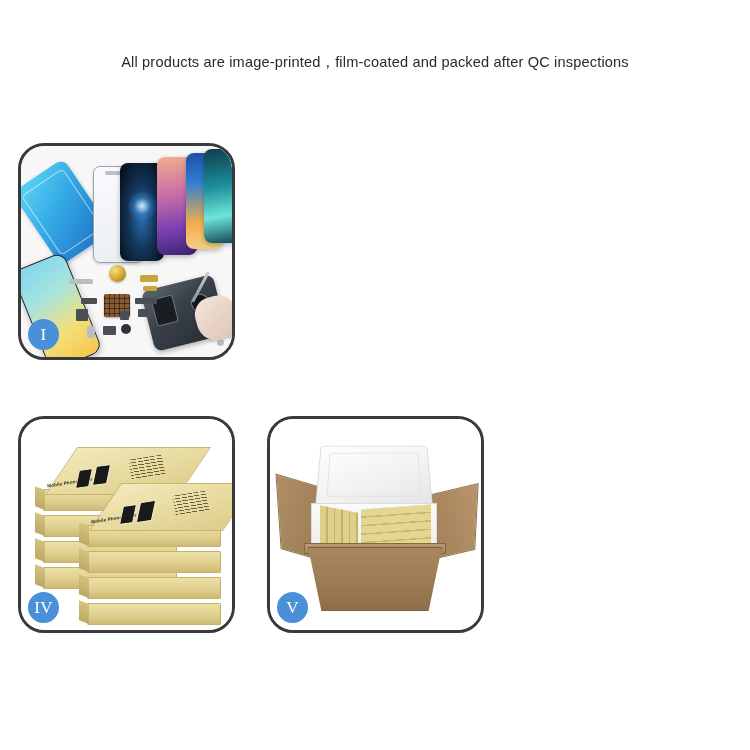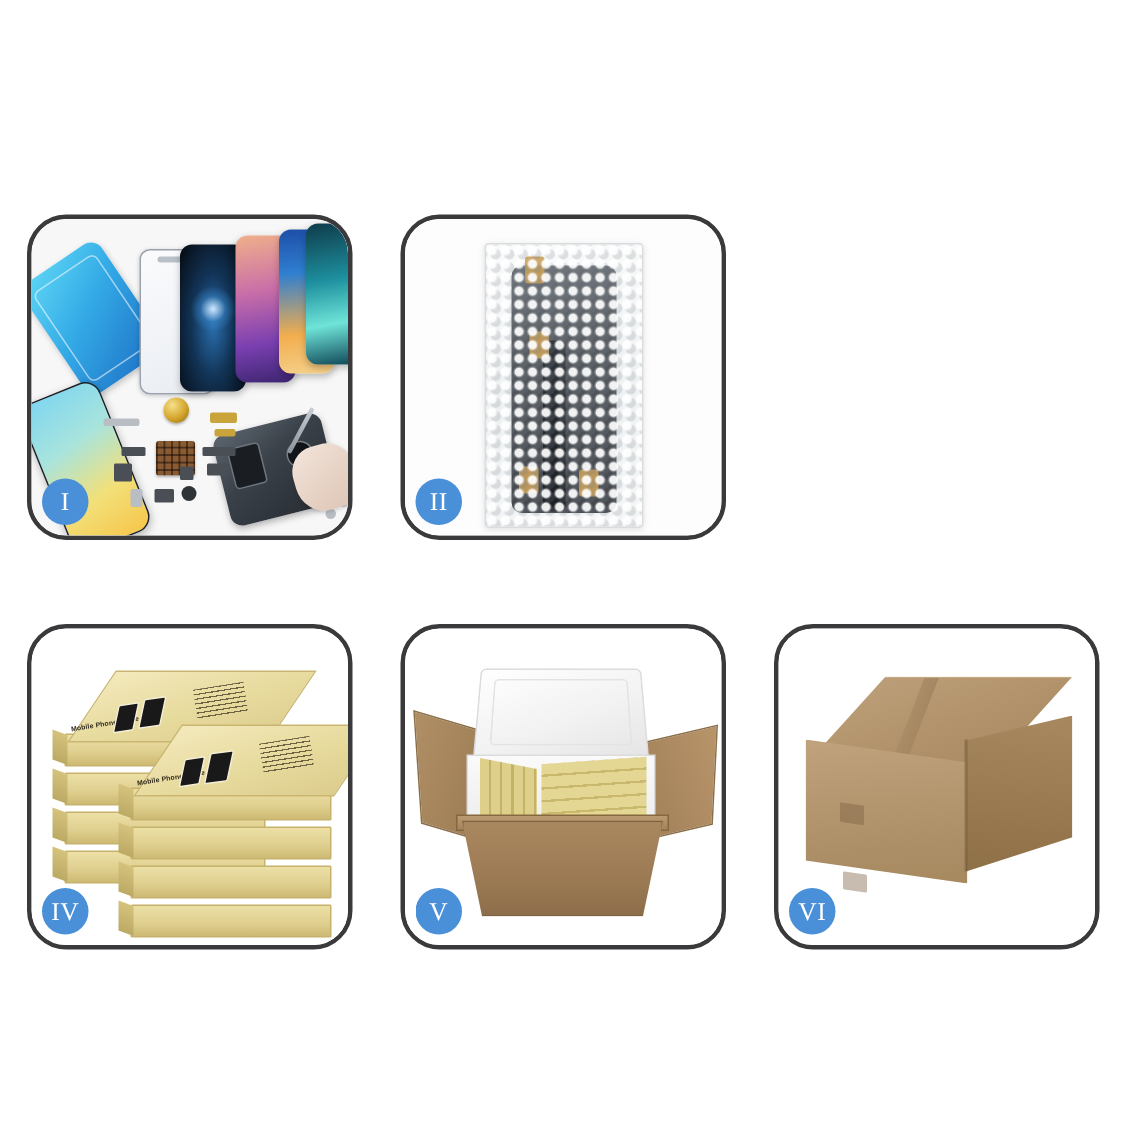--- a/index.html
+++ b/index.html
@@ -485,20 +485,21 @@
     position: absolute;
     left: 124px; top: 74px;
     width: 1.5px; height: 88px;
     background: rgba(110,88,58,.5);
   }
 </style>
 </head>
 <body>
 
 <div class="header">
+  <div class="page-subtitle">All products are image-printed，film-coated and packed after QC inspections</div>
 </div>
 
 <div class="grid">
 
   <div class="grid-row row-1">
 
     <div class="panel">
       <div class="panel-stage p1">
         <div class="blue-film"></div>
         <div class="glass-panel"></div>
@@ -522,35 +523,20 @@
         <div class="prt" style="left:100px;top:178px;width:10px;height:10px;border-radius:50%;"></div>
         <div class="prt flex" style="left:99px;top:165px;width:9px;height:9px;"></div>
         <div class="prt lt" style="left:196px;top:193px;width:7px;height:7px;border-radius:50%;"></div>
         <div class="prt lt" style="left:205px;top:186px;width:6px;height:6px;border-radius:50%;"></div>
         <div class="tweezer"></div>
         <div class="hand"></div>
       </div>
       <div class="badge">I</div>
     </div>
 
-    <div class="panel">
-      <div class="panel-stage p2">
-        <div class="bag">
-          <div class="screen-dark"></div>
-          <div class="flexcable"></div>
-          <div class="tape" style="left:26px;top:8px;"></div>
-          <div class="tape" style="left:29px;top:58px;"></div>
-          <div class="tape" style="left:22px;top:148px;"></div>
-          <div class="tape" style="left:62px;top:150px;"></div>
-          <div class="bubbles2"></div>
-          <div class="bubbles"></div>
-        </div>
-      </div>
-      <div class="badge">II</div>
-    </div>
 
 
   </div>
 
   <div class="grid-row row-2">
 
     <div class="panel">
       <div class="panel-stage p4">
         <div class="stackwrap">
 
@@ -605,27 +591,15 @@
         <div class="foamlid"></div>
         <div class="foambox"></div>
         <div class="ybox-a"></div>
         <div class="ybox-b"></div>
         <div class="carton-rim"></div>
         <div class="carton-front"></div>
       </div>
       <div class="badge">V</div>
     </div>
 
-    <div class="panel">
-      <div class="panel-stage p6">
-        <div class="c-top"></div>
-        <div class="c-top-seam"></div>
-        <div class="c-left"></div>
-        <div class="c-right"></div>
-        <div class="c-edge"></div>
-        <div class="c-tab c-tab1"></div>
-        <div class="c-tab c-tab2"></div>
-      </div>
-      <div class="badge">VI</div>
-    </div>
 
   </div>
 </div>
 
 </body></html>

